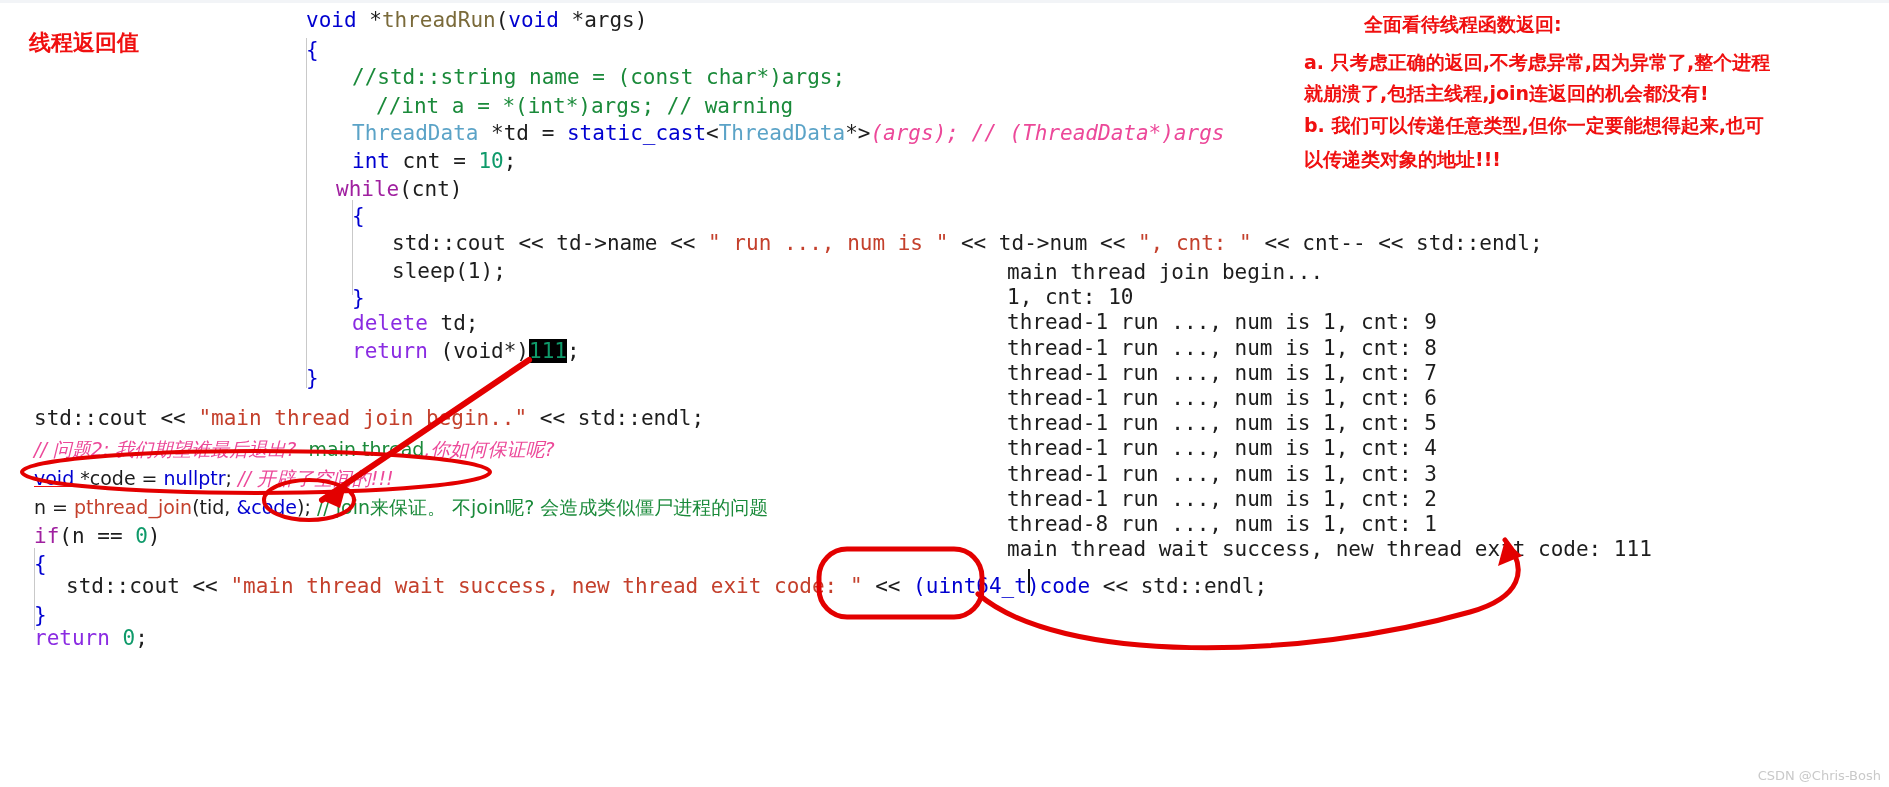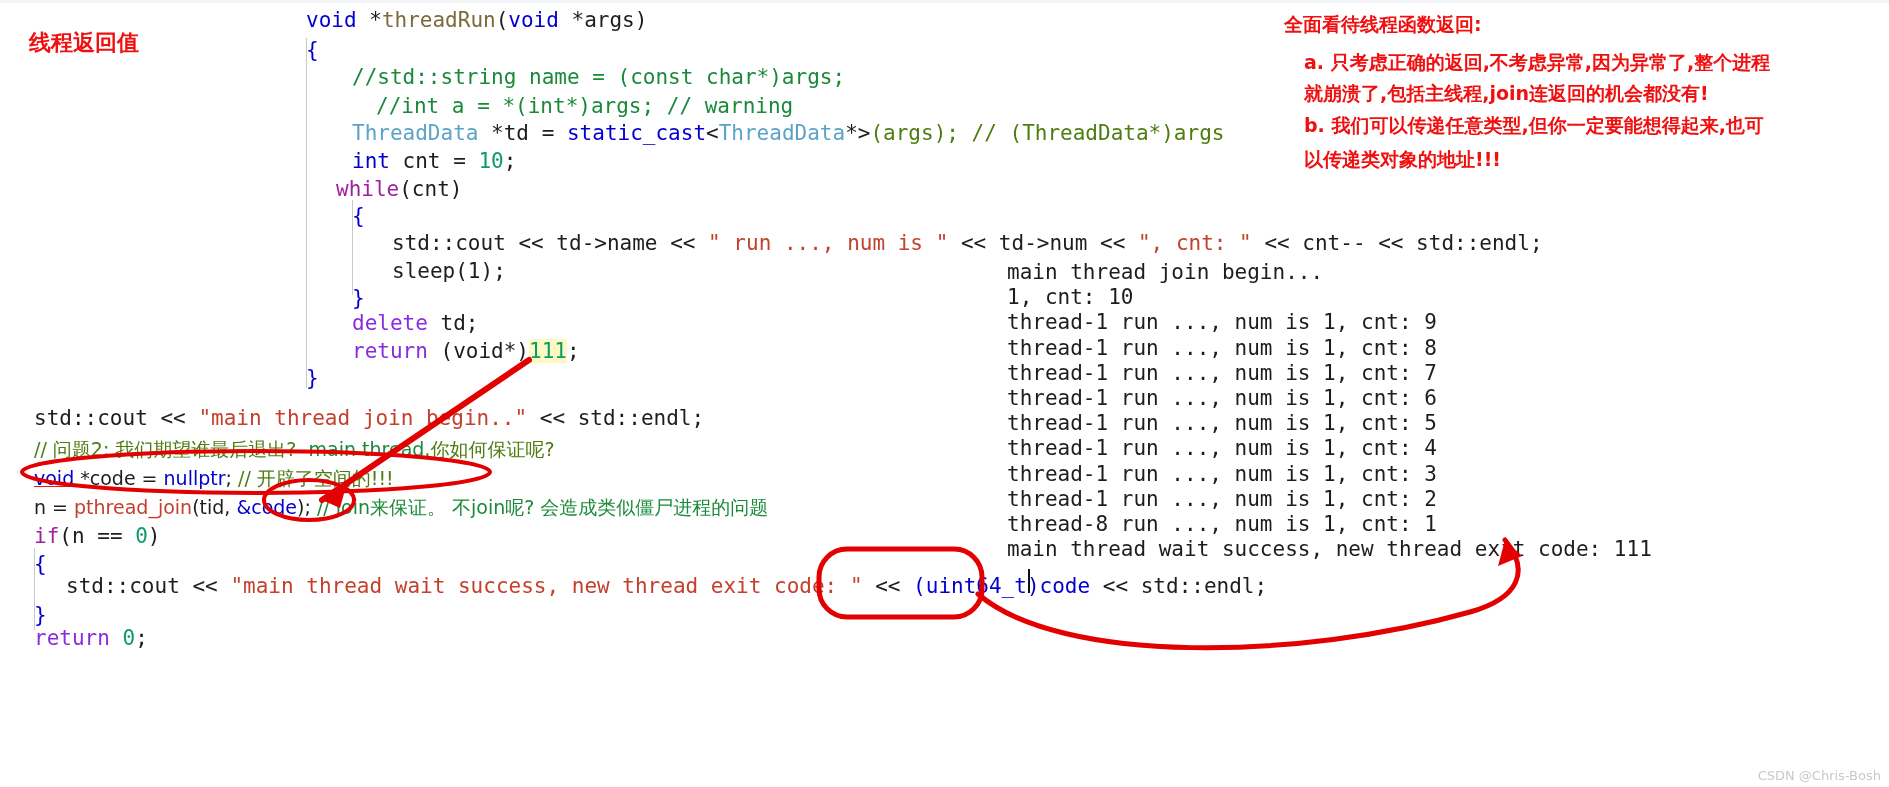--- a/index.html
+++ b/index.html
@@ -15,24 +15,24 @@
 
   
   .code { position:absolute; white-space:pre; font-family:"DejaVu Sans Mono", monospace; font-size:21px; line-height:30px; letter-spacing:0px; }
   .kw      { color:#0000d0; }
   .kw2     { color:#8a2be2; }
   .kwp     { color:#a020a0; }
   .type    { color:#5ba3c7; }
   .fn      { color:#7a6a3a; }
   .str     { color:#c4402c; }
   .cmt     { color:#1a8a3a; }
-  .cmt2    { color:#4d7c0f; }
+  .cmt2    { color:#ec4899;font-style:italic; }
   .num     { color:#0f9a6a; }
   .plain   { color:#1d1d1d; }
-  .sel     { background:#fef9c3; }
+  .sel     { background:#000000; }
 
   
   .cn { font-family:"DejaVu Sans", sans-serif; }
   .cncode { font-family:"DejaVu Sans", sans-serif; font-size:19px; }
 
   
   .redtitle {
     position:absolute;
     font-family:Liberation Sans, sans-serif;
     font-weight:bold;
@@ -100,21 +100,21 @@
 
   <div class="code plain" style="left:392px; top:256px;">sleep(1);</div>
   <div class="code kw" style="left:352px; top:283px;">}</div>
 
   <div class="code" style="left:352px; top:308px;"><span class="kw2">delete</span><span class="plain"> td;</span></div>
 
   <div class="code" style="left:352px; top:336px;"><span class="kw2">return</span><span class="plain"> (void*)</span><span class="sel num">111</span><span class="plain">;</span></div>
 
   <div class="code kw" style="left:306px; top:363px;">}</div>
 
-  <div class="rednote" style="left:1284px; top:9px;">全面看待线程函数返回:</div>
+  <div class="rednote" style="left:1364px; top:9px;">全面看待线程函数返回:</div>
   <div class="rednote" style="left:1304px; top:47px;">a. 只考虑正确的返回,不考虑异常,因为异常了,整个进程</div>
   <div class="rednote" style="left:1304px; top:78px;">就崩溃了,包括主线程,join连返回的机会都没有!</div>
   <div class="rednote" style="left:1304px; top:110px;">b. 我们可以传递任意类型,但你一定要能想得起来,也可</div>
   <div class="rednote" style="left:1304px; top:144px;">以传递类对象的地址!!!</div>
 
   <div id="terminal-output">
       <div class="term" style="left: 1007px; top: 259px;">main thread join begin...</div>
       <div class="term" style="left: 1007px; top: 284.2px;">1, cnt: 10</div>
       <div class="term" style="left: 1007px; top: 309.4px;">thread-1 run ..., num is 1, cnt: 9</div>
       <div class="term" style="left: 1007px; top: 334.6px;">thread-1 run ..., num is 1, cnt: 8</div>

